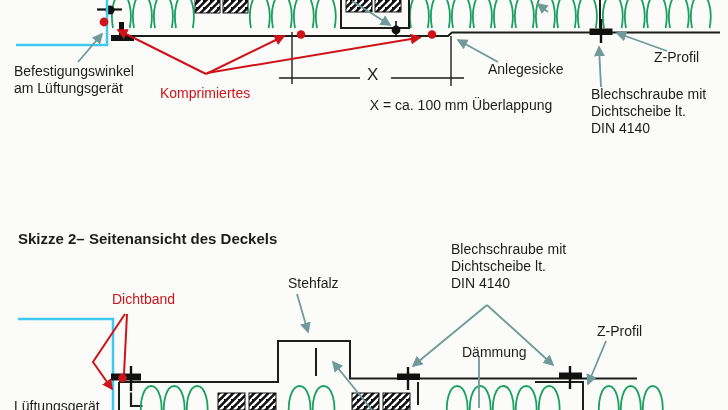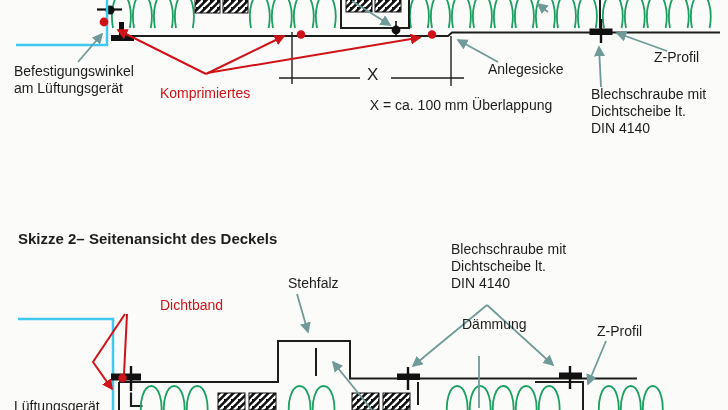--- a/index.html
+++ b/index.html
@@ -192,26 +192,26 @@
   <div class="lbl" style="left:591px;top:86px;">
     <div>Blechschraube mit</div>
     <div>Dichtscheibe lt.</div>
     <div>DIN 4140</div>
   </div>
 
   <div class="heading" style="left:18px;top:230px;">Skizze 2– Seitenansicht des Deckels</div>
 
   <div class="lbl" style="left:248px;top:275px;margin-left:40px;">Stehfalz</div>
 
-  <div class="lbl red" style="left:112px;top:297px;margin-left:48px;">Dichtband</div>
+  <div class="lbl red" style="left:112px;top:291px;">Dichtband</div>
 
   <div class="lbl" style="left:451px;top:241px;">
     <div>Blechschraube mit</div>
     <div>Dichtscheibe lt.</div>
     <div>DIN 4140</div>
   </div>
 
-  <div class="lbl" style="left:462px;top:316px;">Dämmung</div>
+  <div class="lbl" style="left:462px;top:344px;">Dämmung</div>
 
   <div class="lbl" style="left:597px;top:323px;">Z-Profil</div>
 
   <div class="lbl" style="left:14px;top:398px;">Lüftungsgerät</div>
 </div>
 
 </body></html>

